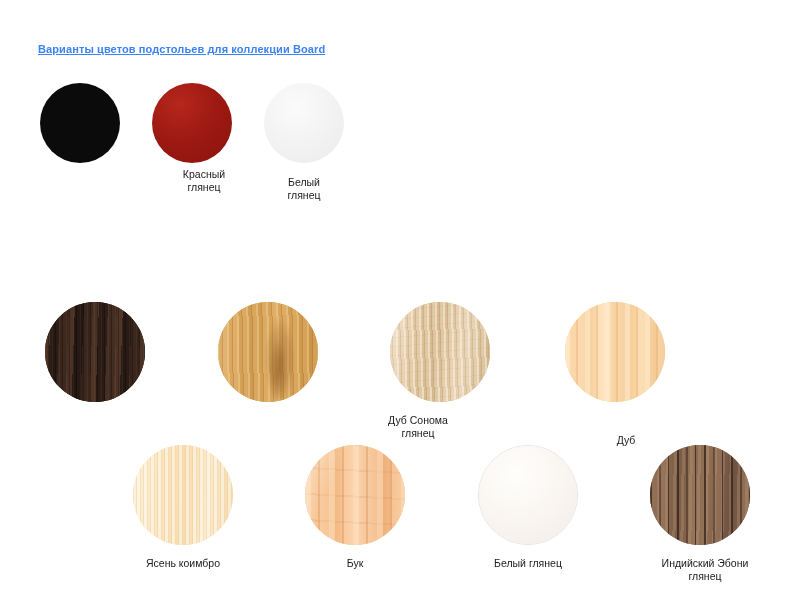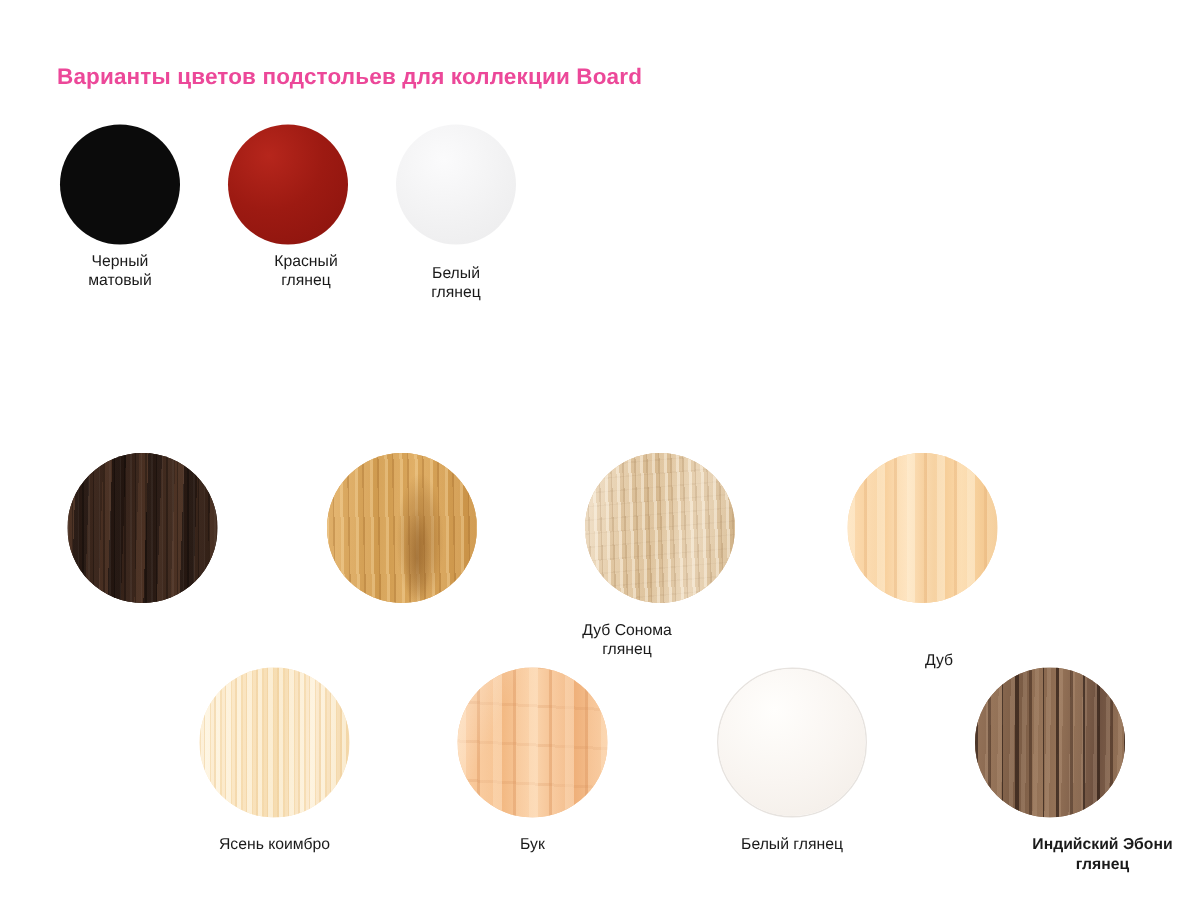--- a/index.html
+++ b/index.html
@@ -9,25 +9,26 @@
     width: 800px; height: 600px;
     background: #ffffff;
     font-family: "Liberation Sans", "DejaVu Sans", sans-serif;
     color: #1a1a1a;
     overflow: hidden;
   }
   .page { position: relative; width: 800px; height: 600px; background: #fff; }
 
   .section-title {
     position: absolute;
-    font-size: 15px;
+    font-size: 11px;
     font-weight: bold;
     letter-spacing: 0.1px;
-    color: #ec4899;
+    color: #3b82f6;
     white-space: nowrap;
+    text-decoration: underline;
   }
   #title-bases   { left: 38px; top: 43px; }
   #title-laminates { left: 38px; top: 256px; }
 
   .swatch { position: absolute; }
   .disc {
     position: absolute;
     border-radius: 50%;
     overflow: hidden;
   }
@@ -68,21 +69,21 @@
   #disc-whitegloss   { left: 478px; top: 445px; border: 1px solid #e7e3df; }
   #disc-ebony        { left: 650px; top: 445px; }
 
   #cap-chesterfield { left: 38px;  top: 414px; width: 160px; }
   #cap-corbridge    { left: 220px; top: 414px; width: 160px; }
   #cap-sonoma       { left: 358px; top: 414px; width: 120px; text-align: center; }
   #cap-dub          { left: 596px; top: 414px; width: 60px; margin-top: 20px; }
   #cap-ash          { left: 123px; top: 557px; width: 120px; }
   #cap-beech        { left: 323px; top: 557px; width: 64px; }
   #cap-whitegloss   { left: 468px; top: 557px; width: 120px; }
-  #cap-ebony        { left: 670px; top: 557px; width: 130px; font-weight: bold; }
+  #cap-ebony        { left: 640px; top: 557px; width: 130px; }
 
   
 
   
   .tex-chesterfield {
     background-color: #34221a;
     background-image:
       repeating-linear-gradient(90deg,
         rgba(255,255,255,0.055) 0px, rgba(255,255,255,0.055) 1px,
         rgba(0,0,0,0.00) 1px, rgba(0,0,0,0.00) 3px,
@@ -199,22 +200,20 @@
 
 <div class="page">
 
   <div class="section-title" id="title-bases">Варианты цветов подстольев для коллекции Board</div>
 
   <div class="swatch">
     <div class="disc" id="disc-black">
       <div class="tex"></div>
     </div>
   </div>
-  <div class="caption center" id="cap-black">Черный
-матовый</div>
 
   <div class="swatch">
     <div class="disc" id="disc-red">
       <div class="tex"></div>
     </div>
   </div>
   <div class="caption center" id="cap-red">Красный
 глянец</div>
 
   <div class="swatch">

